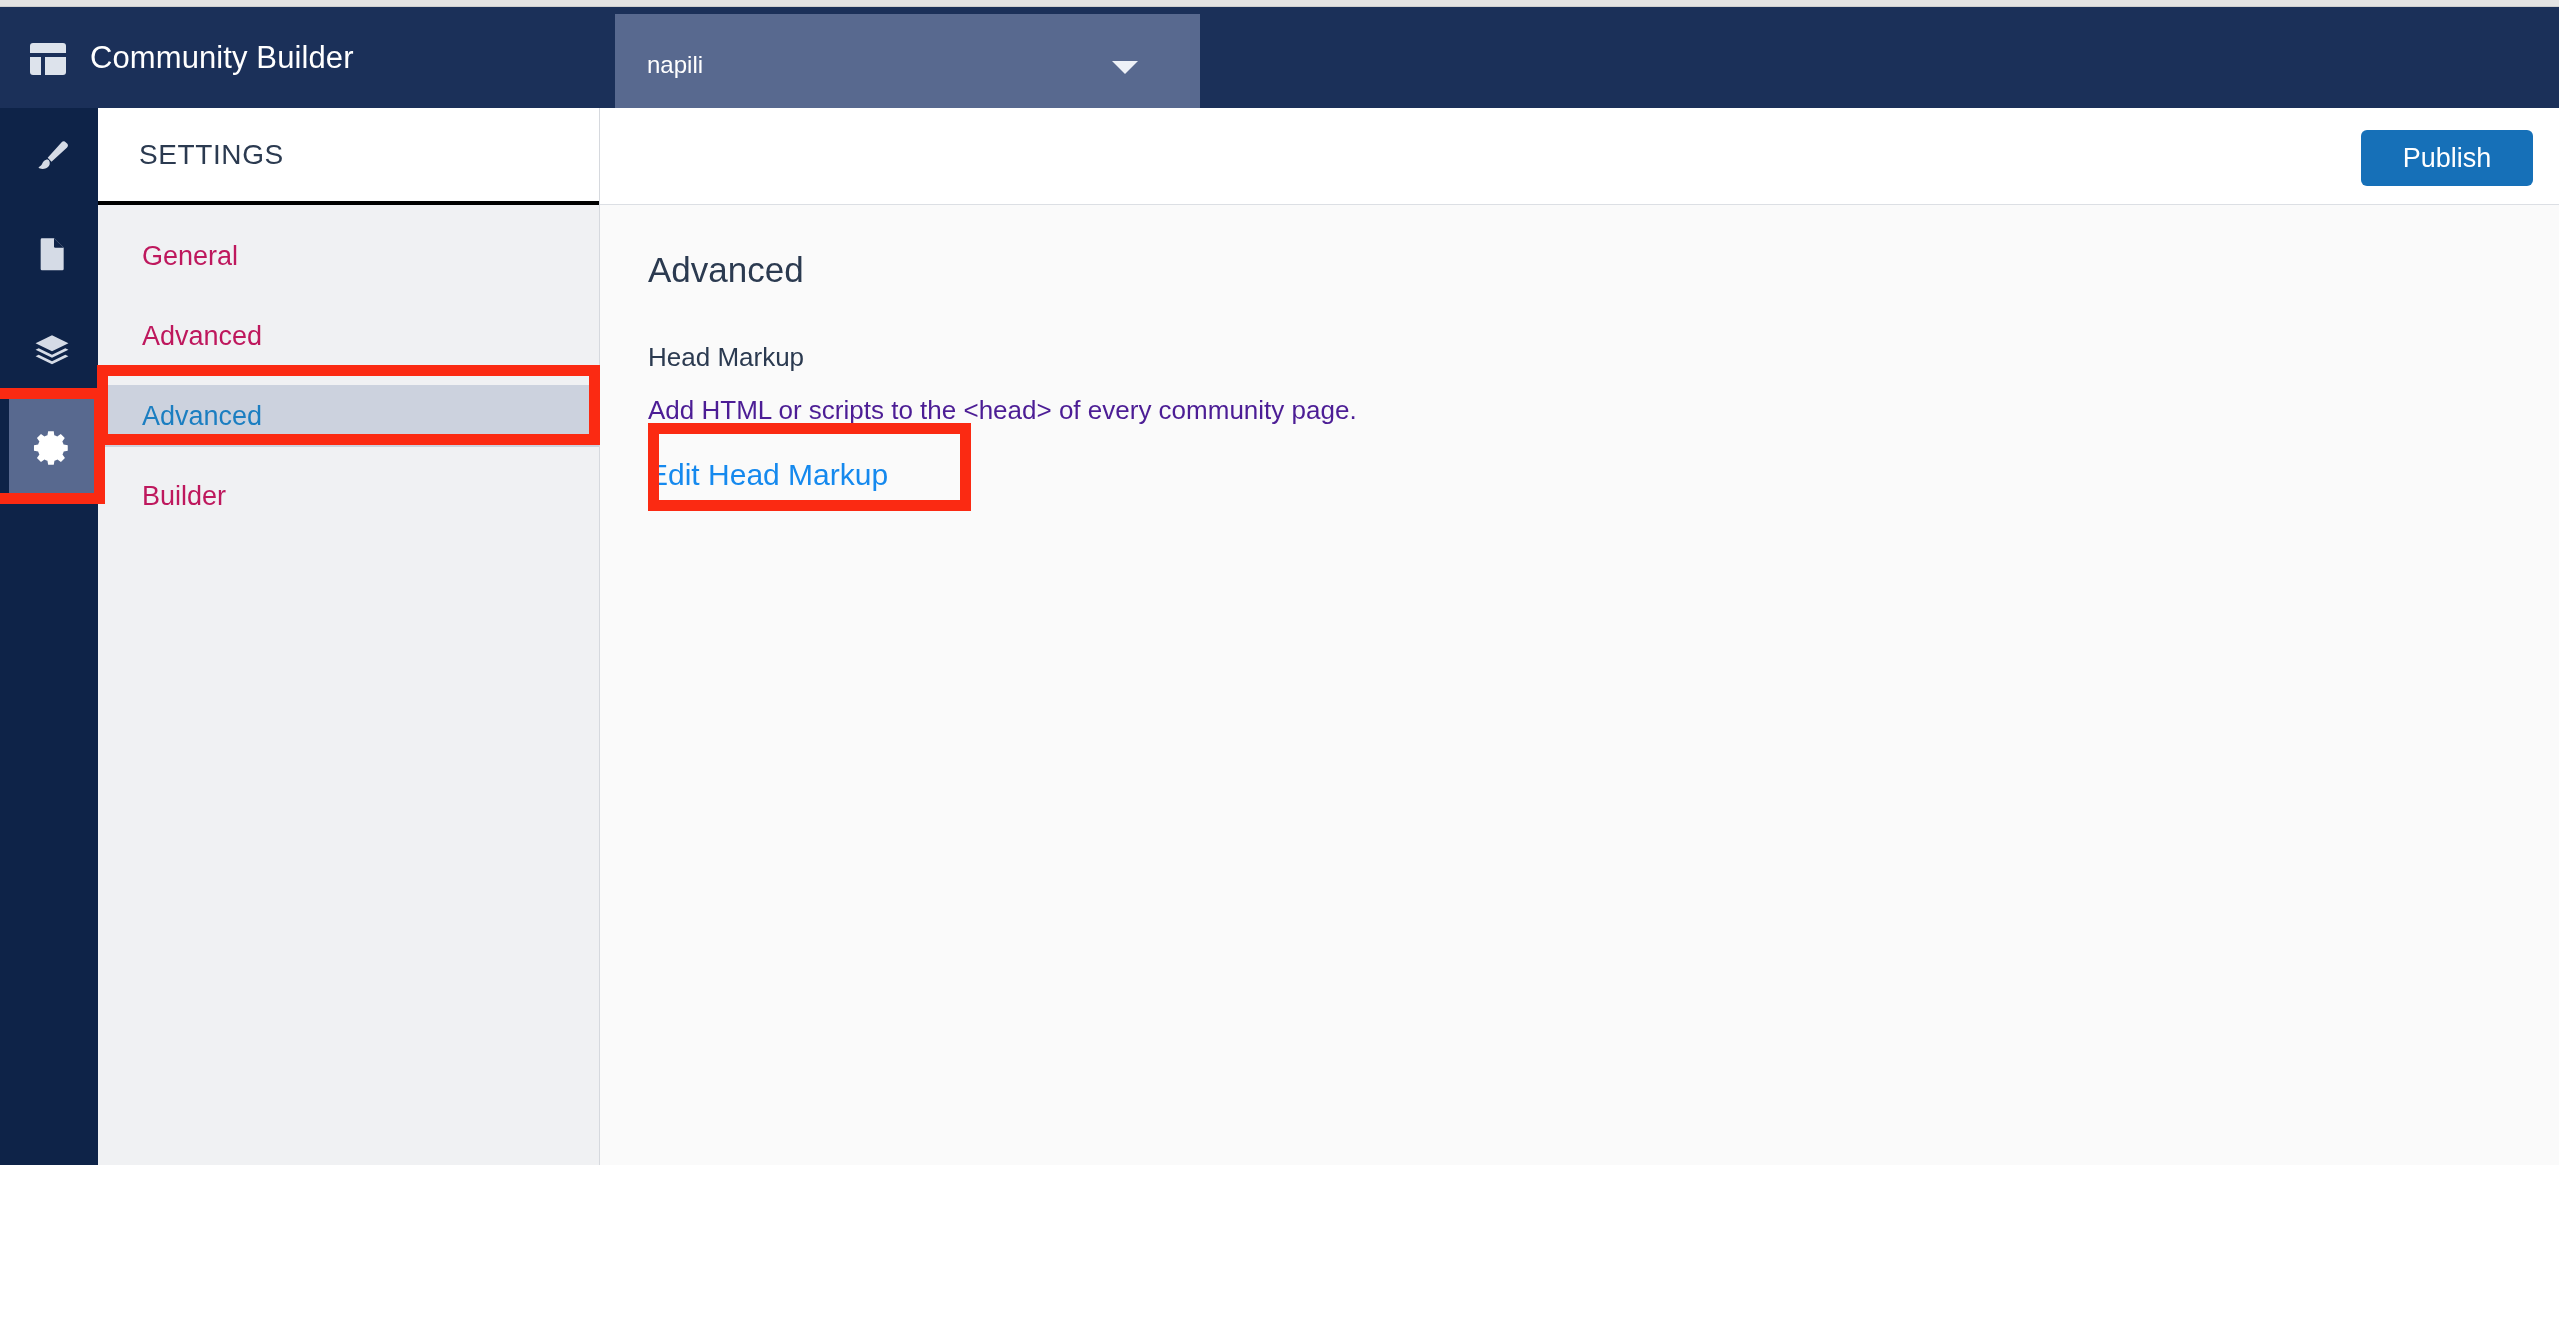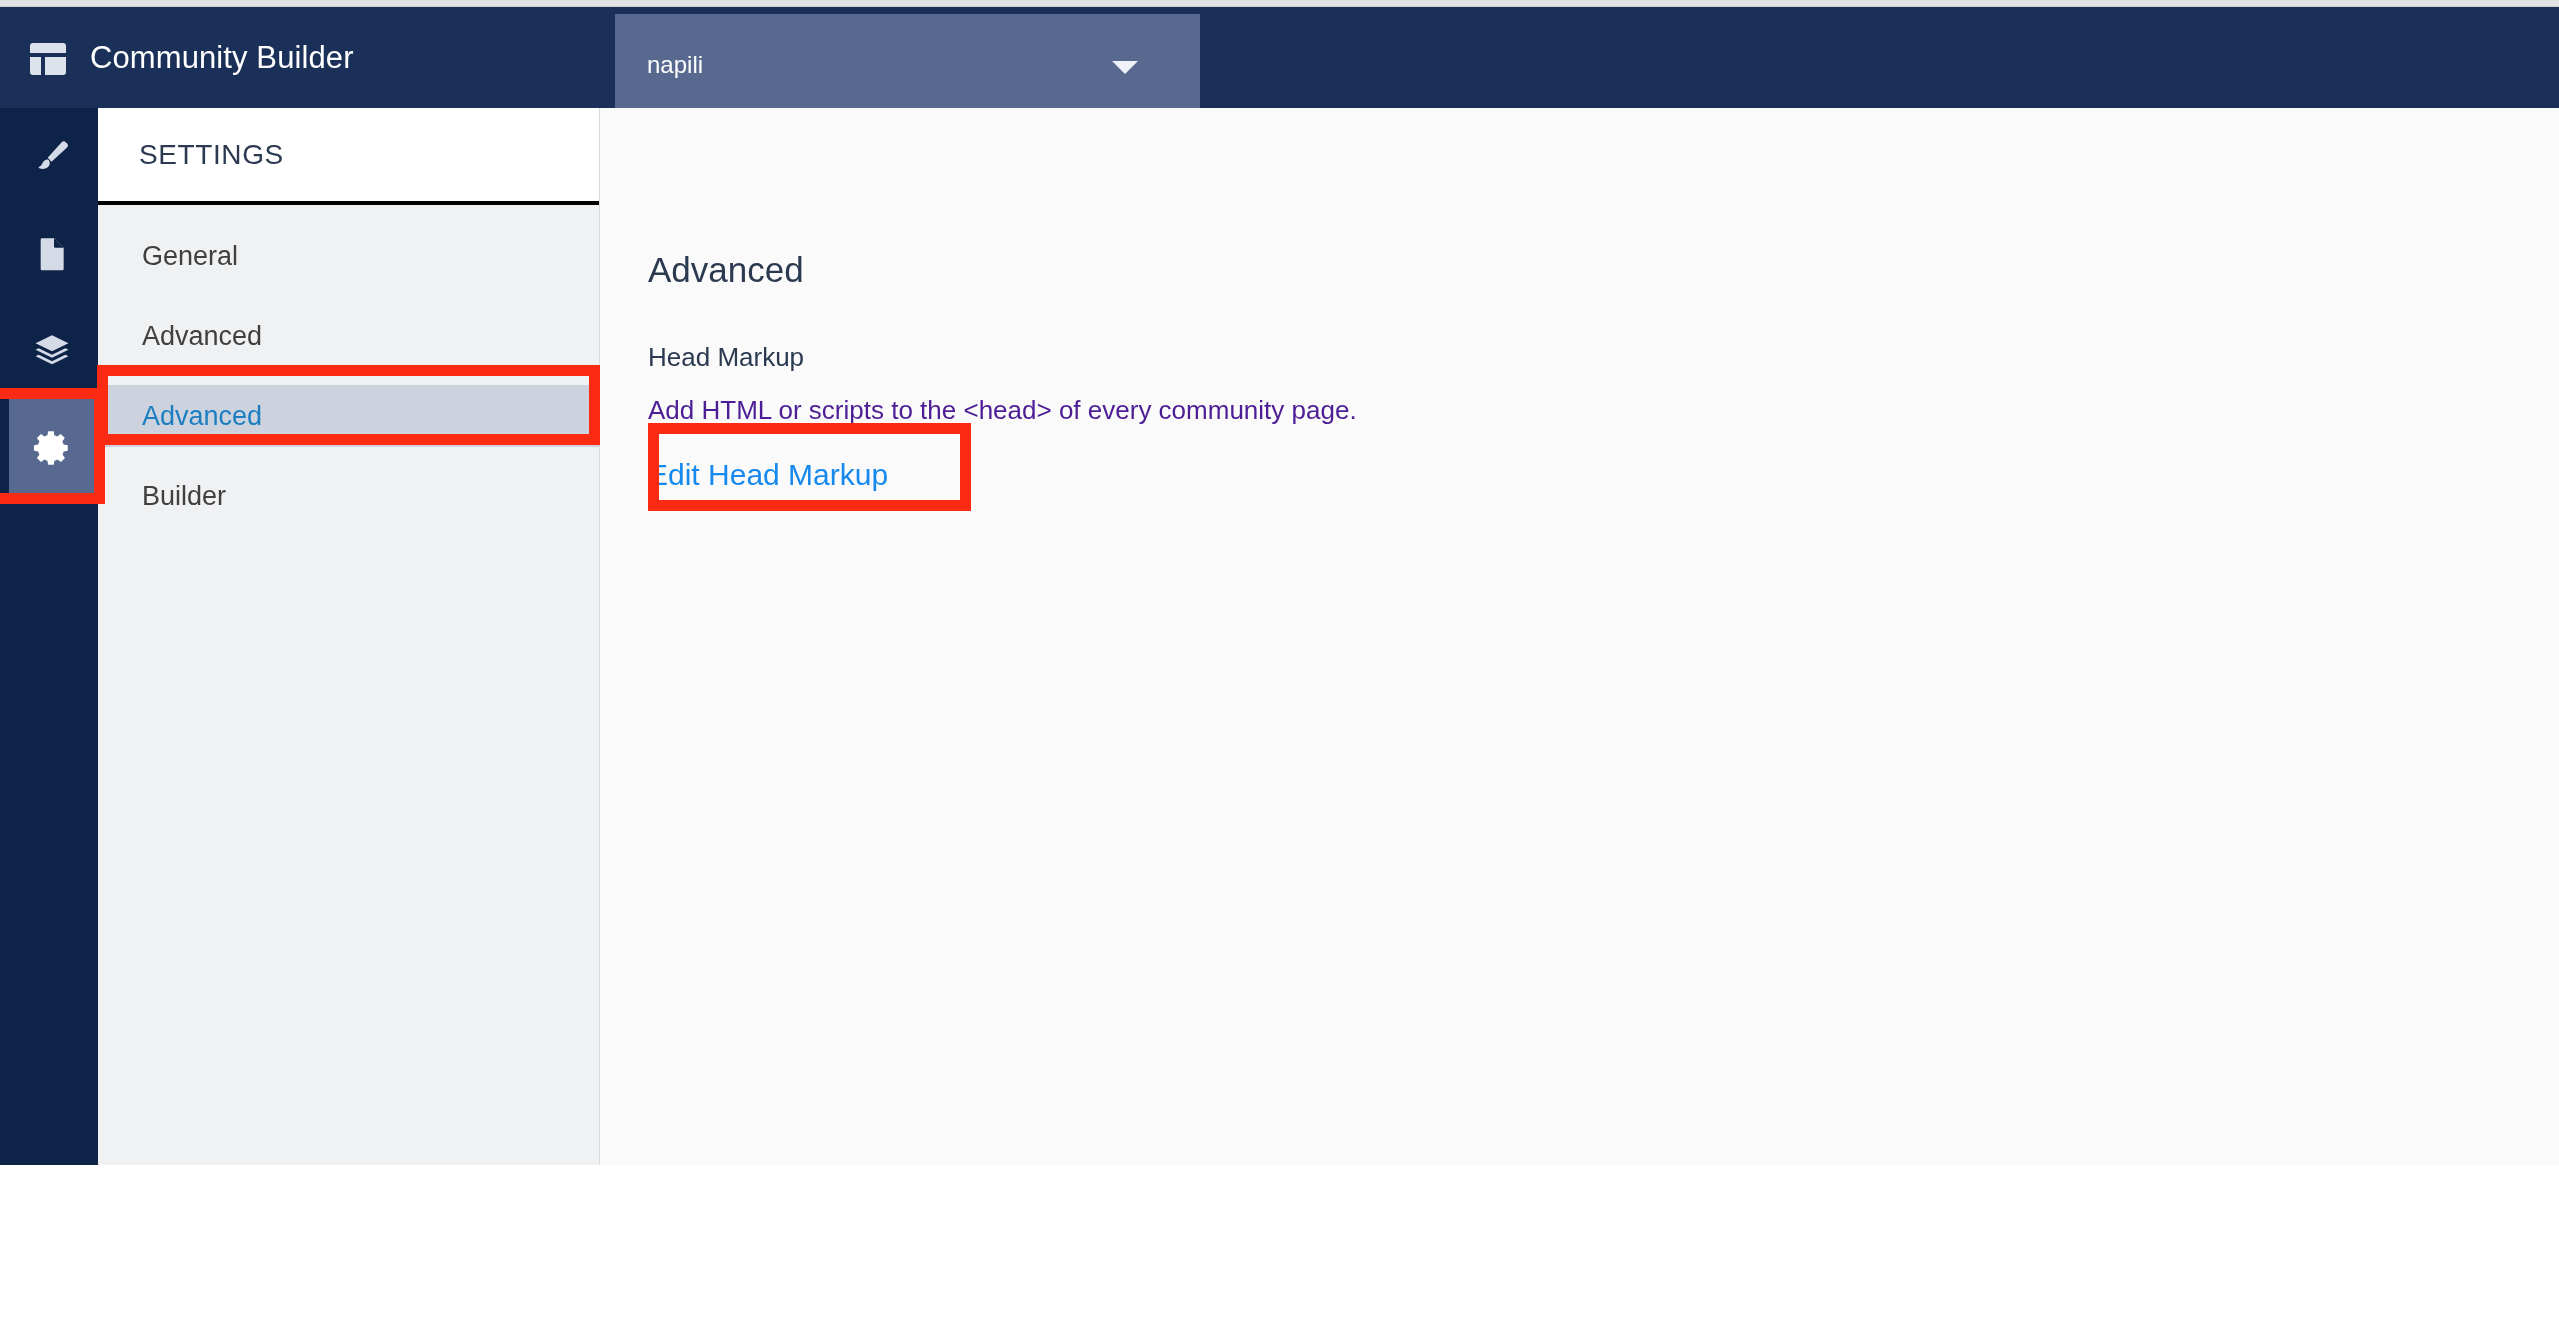--- a/index.html
+++ b/index.html
@@ -159,21 +159,21 @@
     width: 100%;
   }
   .nav-item {
     height: 62px;
     display: flex;
     align-items: center;
     padding-left: 44px;
     margin-top: 18px;
     box-sizing: border-box;
     font-size: 27px;
-    color: #404040;
+    color: #be185d;
     cursor: pointer;
   }
   .nav-item.first { margin-top: 20px; }
   .nav-item.selected {
     background: #ccd2de;
     color: #1b7ec1;
   }
 
   
   .main {
@@ -339,20 +339,23 @@
       </div>
       <div class="nav-item">
         <span>Builder</span>
       </div>
     </div>
 
   </div>
 
   <div class="main">
 
+    <div class="main-header">
+      <button class="publish-btn">Publish</button>
+    </div>
 
     <div class="main-body">
       <h1 class="page-title">Advanced</h1>
       <div class="field-label">Head Markup</div>
       <div class="field-help">Add HTML or scripts to the &lt;head&gt; of every community page.</div>
       <a class="edit-link">Edit Head Markup</a>
     </div>
 
   </div>
 

